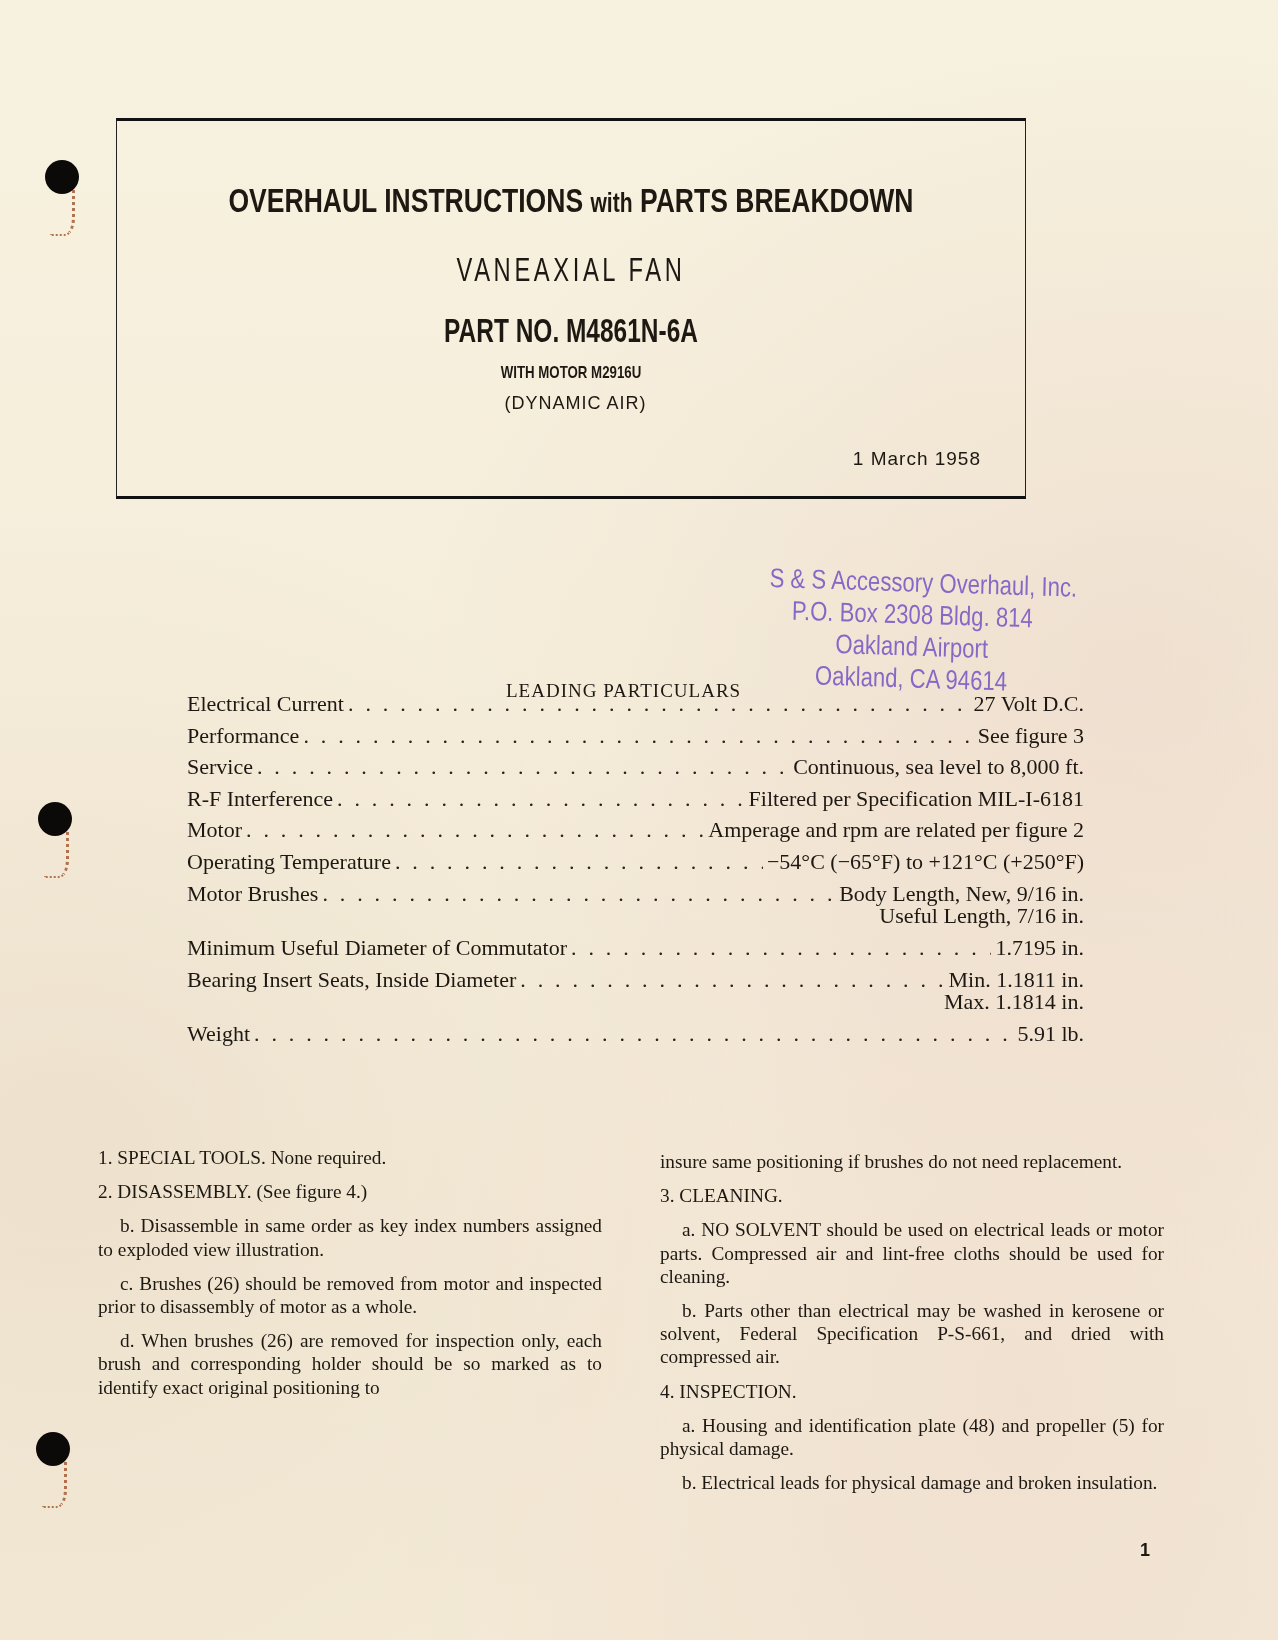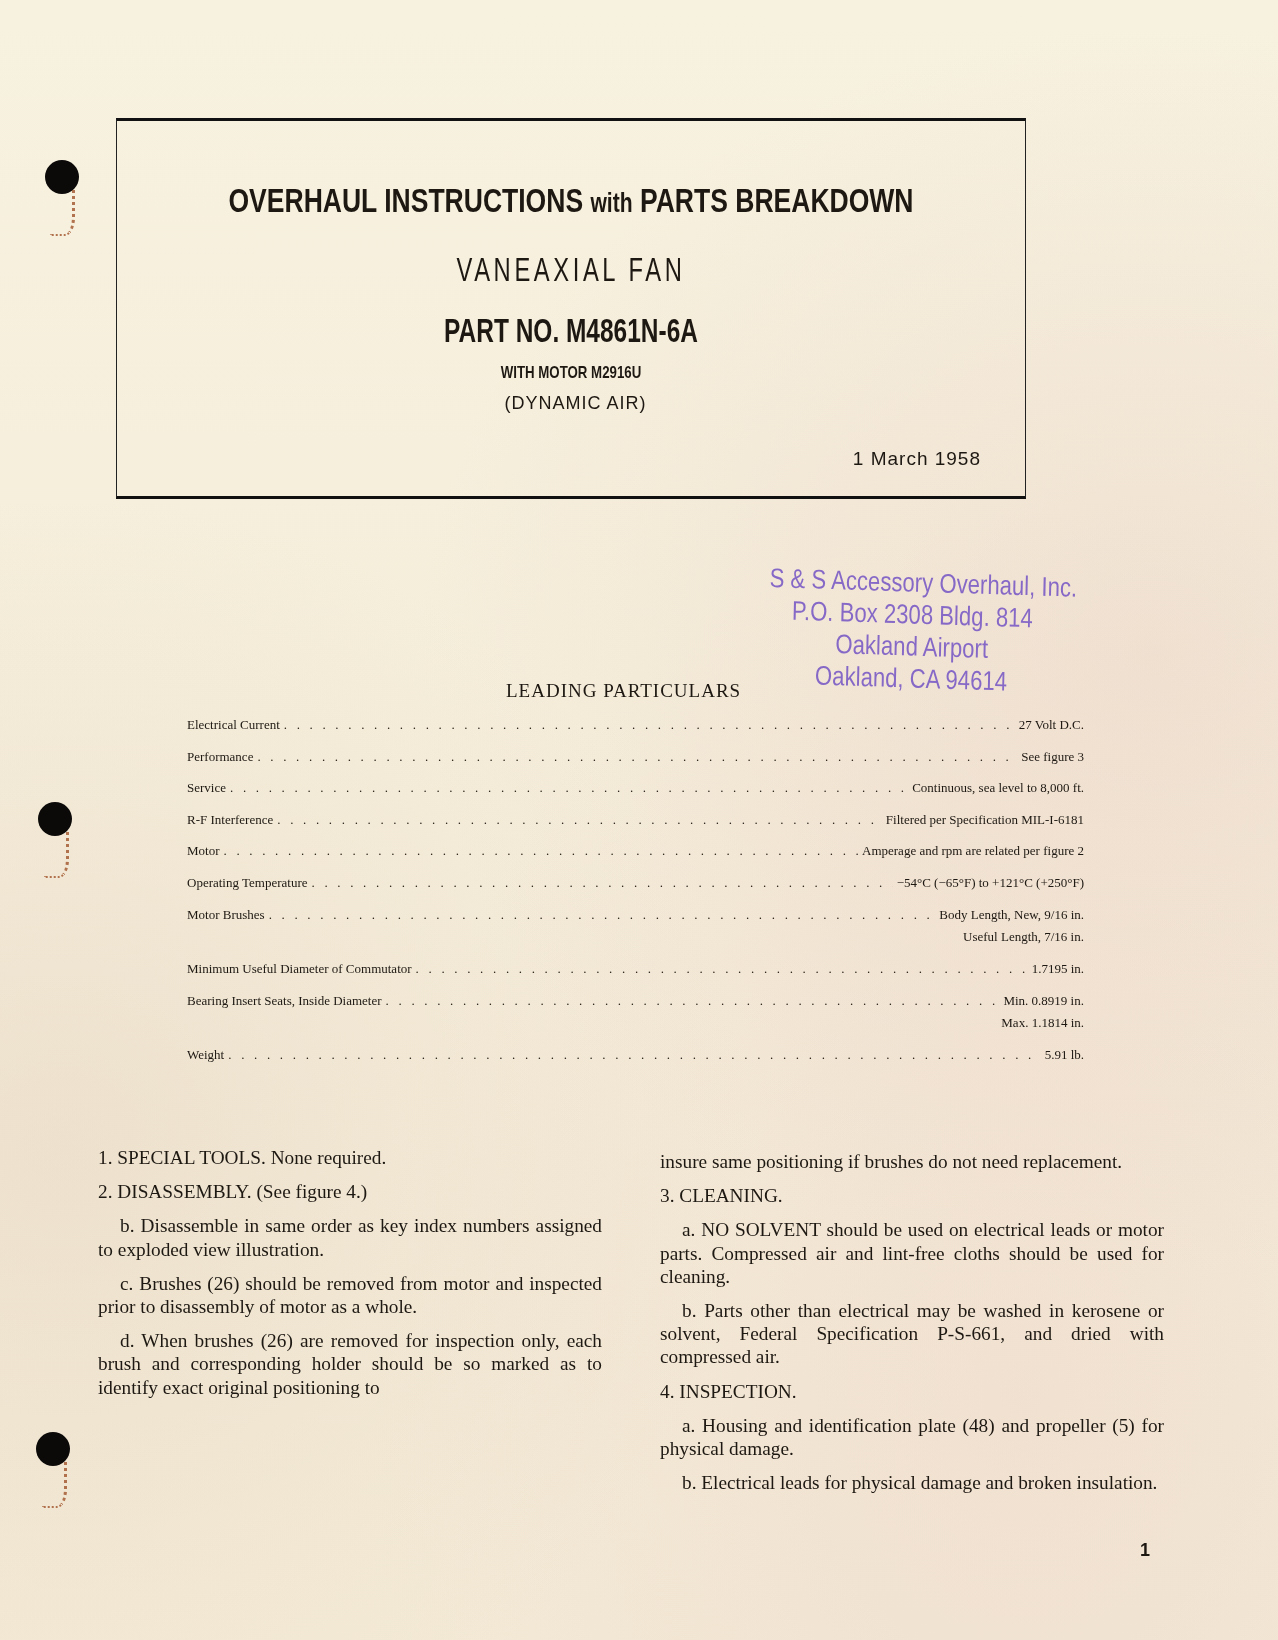--- a/index.html
+++ b/index.html
@@ -64,21 +64,21 @@
       color: #7b5cc6; font-family: "Liberation Sans", "DejaVu Sans", sans-serif;
       font-size: 27px; line-height: 32px; text-align: center; transform: scaleX(0.82) rotate(1.5deg);
       transform-origin: left top; opacity: .9;
     }
     .stamp div { white-space: nowrap; }
 
     
     .lp-heading {
       position: absolute; left: 506px; top: 680px; font-size: 19px; letter-spacing: 1px;
     }
-    .lp-table { position: absolute; left: 187px; top: 717px; width: 897px; font-size: 13px; }
+    .lp-table { position: absolute; left: 187px; top: 691px; width: 897px; font-size: 22px; }
     .lp-row { position: relative; height: 31.6px; display: flex; align-items: baseline; }
     .lp-row .lbl { white-space: nowrap; background: transparent; }
     .lp-row .dots {
       flex: 1; overflow: hidden; white-space: nowrap; margin: 0 4px; letter-spacing: 3.2px; color: #2a241c;
     }
     .lp-row .val { white-space: nowrap; }
     .lp-extra { height: 23px; text-align: right; white-space: nowrap; margin-top: -9px; margin-bottom: 9px; }
 
     
     .col { position: absolute; width: 504px; font-size: 19.3px; line-height: 23.2px; text-align: justify; }
@@ -162,21 +162,21 @@
   </div>
   <div class="lp-extra">Useful Length, 7/16 in.</div>
   <div class="lp-row">
     <span class="lbl">Minimum Useful Diameter of Commutator</span>
     <span class="dots">. . . . . . . . . . . . . . . . . . . . . . . . . . . . . . . . . . . . . . . . . . . . . . . . . . . . . . . . . . . . . . . . . . . . . . . . . . . . . . . . . . . . . . . .</span>
     <span class="val">1.7195 in.</span>
   </div>
   <div class="lp-row">
     <span class="lbl">Bearing Insert Seats, Inside Diameter</span>
     <span class="dots">. . . . . . . . . . . . . . . . . . . . . . . . . . . . . . . . . . . . . . . . . . . . . . . . . . . . . . . . . . . . . . . . . . . . . . . . . . . . . . . . . . . . . . . .</span>
-    <span class="val">Min. 0.8919 in.</span>
+    <span class="val">Min. 1.1811 in.</span>
   </div>
   <div class="lp-extra">Max. 1.1814 in.</div>
   <div class="lp-row">
     <span class="lbl">Weight</span>
     <span class="dots">. . . . . . . . . . . . . . . . . . . . . . . . . . . . . . . . . . . . . . . . . . . . . . . . . . . . . . . . . . . . . . . . . . . . . . . . . . . . . . . . . . . . . . . .</span>
     <span class="val">5.91 lb.</span>
   </div>
 </div>
 
 <div class="col col-left">

